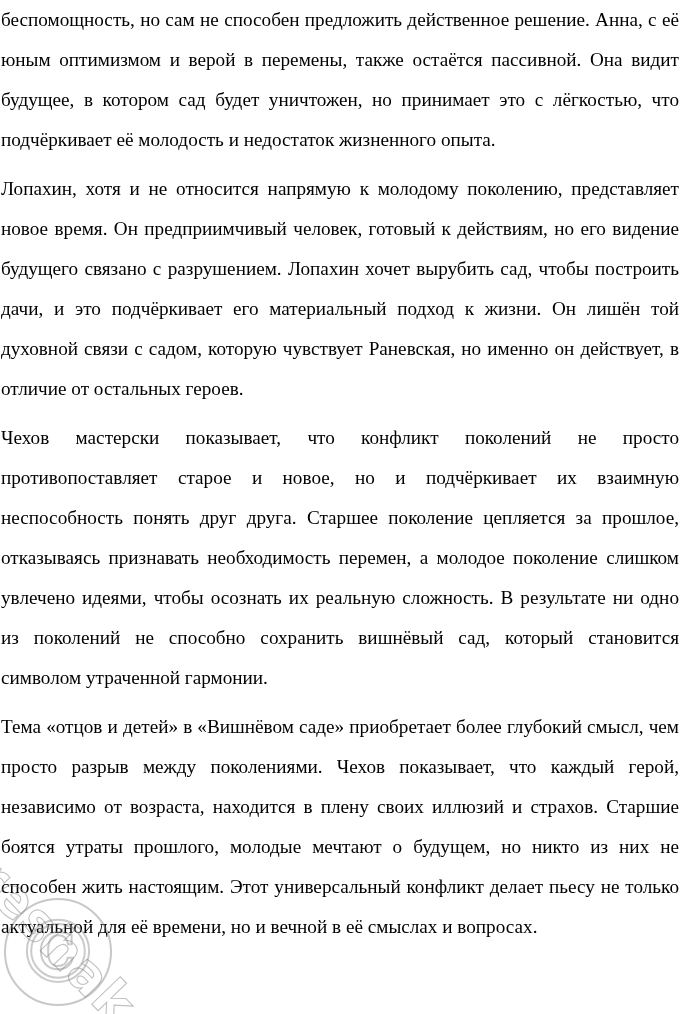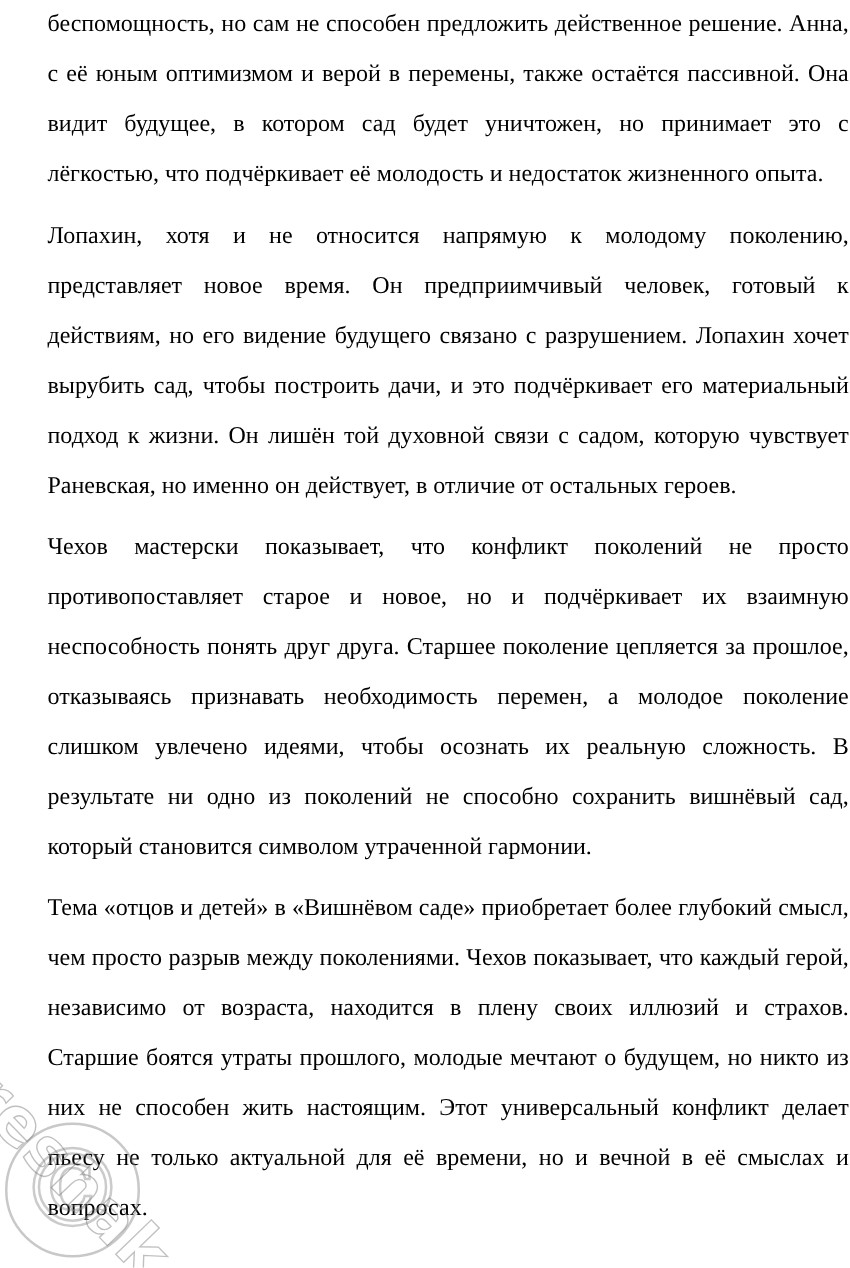--- a/index.html
+++ b/index.html
@@ -93,21 +93,21 @@
     font-size: 19.2px;
     line-height: 40px;
     text-align: justify;
     text-justify: inter-word;
     letter-spacing: 0px;
     word-spacing: 0px;
     hyphens: none;
   }
   .para:last-child { margin-bottom: 0; }
   
-  .para { text-align-last: left; padding-left: 37px; }
+  .para { text-align-last: left; }
 </style>
 </head>
 <body>
 
 <div id="page">
 
   <div class="doc-body">
     <p class="para">беспомощность, но сам не способен предложить действенное решение. Анна, с её юным оптимизмом и верой в перемены, также остаётся пассивной. Она видит будущее, в котором сад будет уничтожен, но принимает это с лёгкостью, что подчёркивает её молодость и недостаток жизненного опыта.</p>
     <p class="para">Лопахин, хотя и не относится напрямую к молодому поколению, представляет новое время. Он предприимчивый человек, готовый к действиям, но его видение будущего связано с разрушением. Лопахин хочет вырубить сад, чтобы построить дачи, и это подчёркивает его материальный подход к жизни. Он лишён той духовной связи с садом, которую чувствует Раневская, но именно он действует, в отличие от остальных героев.</p>
     <p class="para">Чехов мастерски показывает, что конфликт поколений не просто противопоставляет старое и новое, но и подчёркивает их взаимную неспособность понять друг друга. Старшее поколение цепляется за прошлое, отказываясь признавать необходимость перемен, а молодое поколение слишком увлечено идеями, чтобы осознать их реальную сложность. В результате ни одно из поколений не способно сохранить вишнёвый сад, который становится символом утраченной гармонии.</p>

